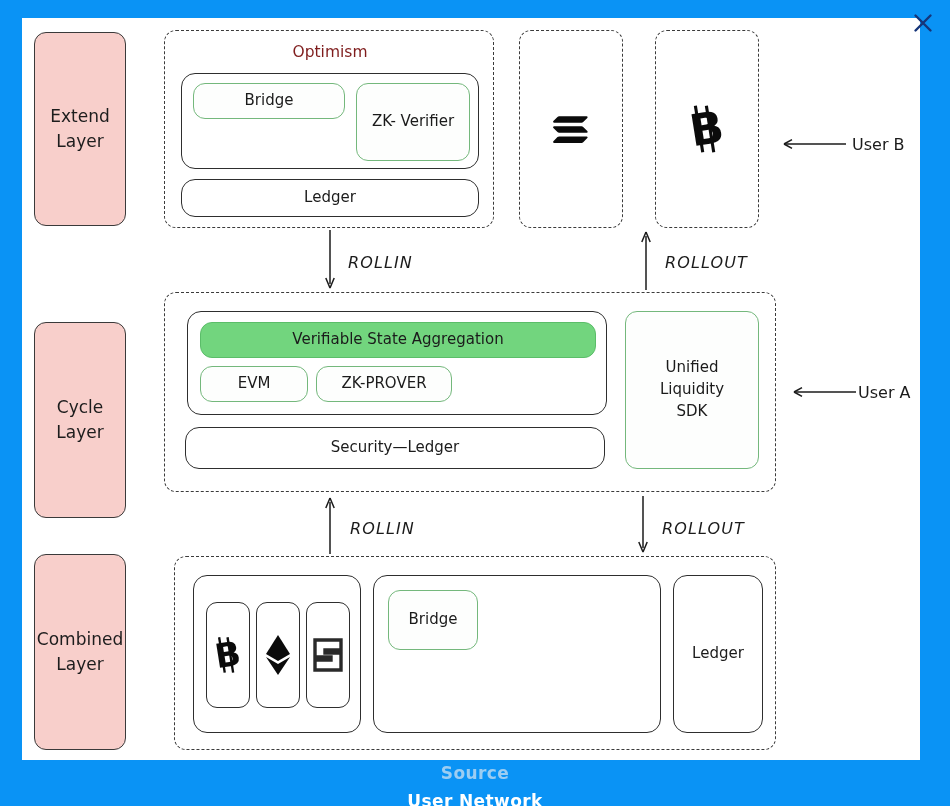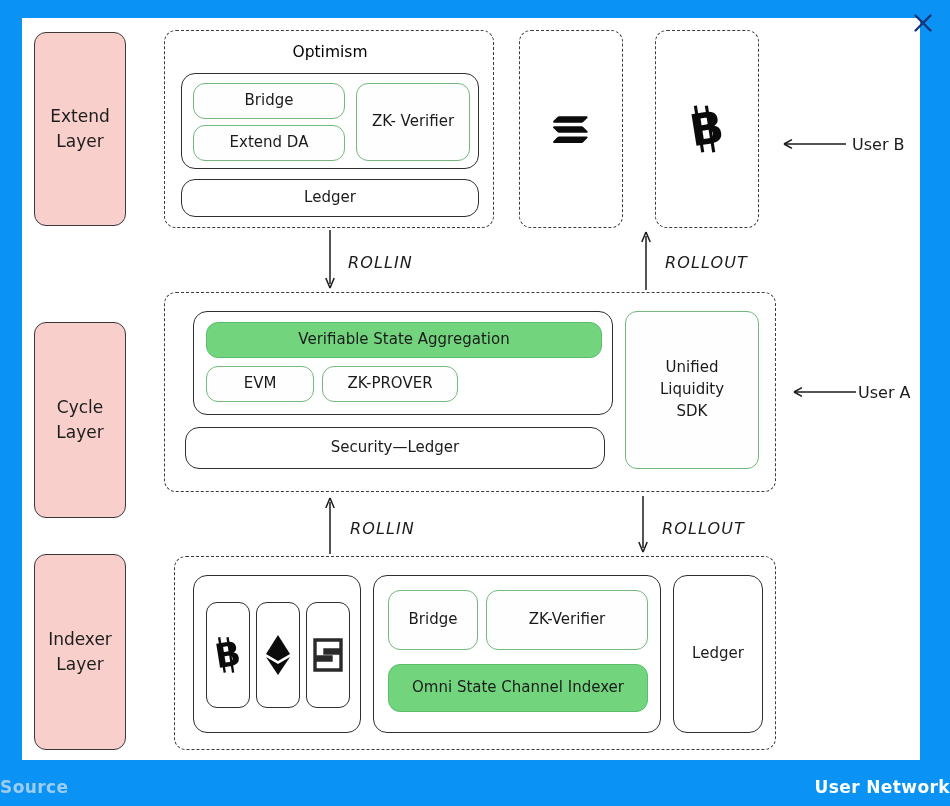--- a/index.html
+++ b/index.html
@@ -38,26 +38,27 @@
     background: #ffffff;
   }
 
   
   .footer {
     position: absolute;
     left: 0; bottom: 0;
     width: 950px; height: 38px;
     display: flex;
     align-items: center;
-    justify-content: space-between;
+    justify-content: center;
     gap: 8px;
     font-family: "DejaVu Sans", sans-serif;
     font-weight: bold;
     font-size: 17px;
     letter-spacing: .4px;
+    flex-direction: column;
   }
   .footer .src  { color: #9ccdf2; }
   .footer .brand{ color: #ffffff; }
 
   
   .abs { position: absolute; }
 
   .layer-pill {
     background: #f8cfcb;
     border: 1.6px solid #3a3a3a;
@@ -101,21 +102,21 @@
     align-items: center;
     justify-content: center;
     text-align: center;
     color: #1b1b1b;
     font-size: 15px;
     font-family: "DejaVu Sans", sans-serif;
     line-height: 1.45;
   }
 
   .title-lbl {
-    color: #000000;
+    color: #7f1d1d;
     font-size: 15.5px;
     text-align: center;
     font-family: "DejaVu Sans", sans-serif;
   }
 
   .flow-lbl {
     color: #1b1b1b;
     font-size: 16px;
     letter-spacing: 1.1px;
     font-style: italic;
@@ -164,38 +165,35 @@
 
     <div class="abs layer-pill" style="left:12px; top:276px; width:92px; height:196px;margin-top:28px;">
       <div>
         <div>Cycle</div>
         <div>Layer</div>
       </div>
     </div>
 
     <div class="abs layer-pill" style="left:12px; top:536px; width:92px; height:196px;">
       <div>
-        <div>Indexer</div>
+        <div>Combined</div>
         <div>Layer</div>
       </div>
     </div>
 
     <div class="abs dashed-box" style="left:142px; top:12px; width:330px; height:198px;">
 
       <div class="abs title-lbl" style="left:0; top:12px; width:330px;">Optimism</div>
 
       <div class="abs solid-box" style="left:16px; top:42px; width:298px; height:96px;">
 
         <div class="abs green-outline lbl" style="left:11px; top:9px; width:152px; height:36px;">
           <span>Bridge</span>
         </div>
 
-        <div class="abs green-outline lbl" style="left:11px; top:51px; width:152px; height:36px;">
-          <span>Extend DA</span>
-        </div>
 
         <div class="abs green-outline lbl" style="left:174px; top:9px; width:114px; height:78px;">
           <span>ZK- Verifier</span>
         </div>
       </div>
 
       <div class="abs solid-box lbl" style="left:16px; top:148px; width:298px; height:38px;">
         <span>Ledger</span>
       </div>
     </div>
@@ -237,21 +235,21 @@
     <div class="abs flow-lbl" style="left:326px; top:235px;">ROLLIN</div>
 
     <svg class="abs arrow" style="left:616px; top:212px;" width="16" height="60" aria-hidden="true">
       <path d="M8 60 L8 6" stroke="#1b1b1b" stroke-width="1.5" fill="none"></path>
       <path d="M8 2 L3.8 12 M8 2 L12.2 12" stroke="#1b1b1b" stroke-width="1.5" fill="none"></path>
     </svg>
     <div class="abs flow-lbl" style="left:643px; top:235px;">ROLLOUT</div>
 
     <div class="abs dashed-box" style="left:142px; top:274px; width:612px; height:200px;">
 
-      <div class="abs solid-box" style="left:28px; top:18px; width:420px; height:104px;">
+      <div class="abs solid-box" style="left:22px; top:18px; width:420px; height:104px;">
 
         <div class="abs green-fill lbl" style="left:12px; top:10px; width:396px; height:36px;">
           <span>Verifiable State Aggregation</span>
         </div>
 
         <div class="abs green-outline lbl" style="left:12px; top:54px; width:108px; height:36px;">
           <span>EVM</span>
         </div>
 
         <div class="abs green-outline lbl" style="left:128px; top:54px; width:136px; height:36px;">
@@ -322,27 +320,21 @@
           </span>
         </div>
       </div>
 
       <div class="abs solid-box" style="left:198px; top:18px; width:288px; height:158px;">
 
         <div class="abs green-outline lbl" style="left:14px; top:14px; width:90px; height:60px;">
           <span>Bridge</span>
         </div>
 
-        <div class="abs green-outline lbl" style="left:112px; top:14px; width:162px; height:60px;">
-          <span>ZK-Verifier</span>
-        </div>
-
-        <div class="abs green-fill lbl" style="left:14px; top:88px; width:260px; height:48px;">
-          <span>Omni State Channel Indexer</span>
-        </div>
+
       </div>
 
       <div class="abs solid-box lbl" style="left:498px; top:18px; width:90px; height:158px;">
         <span>Ledger</span>
       </div>
     </div>
 
   </div>
 
   <div class="footer">

